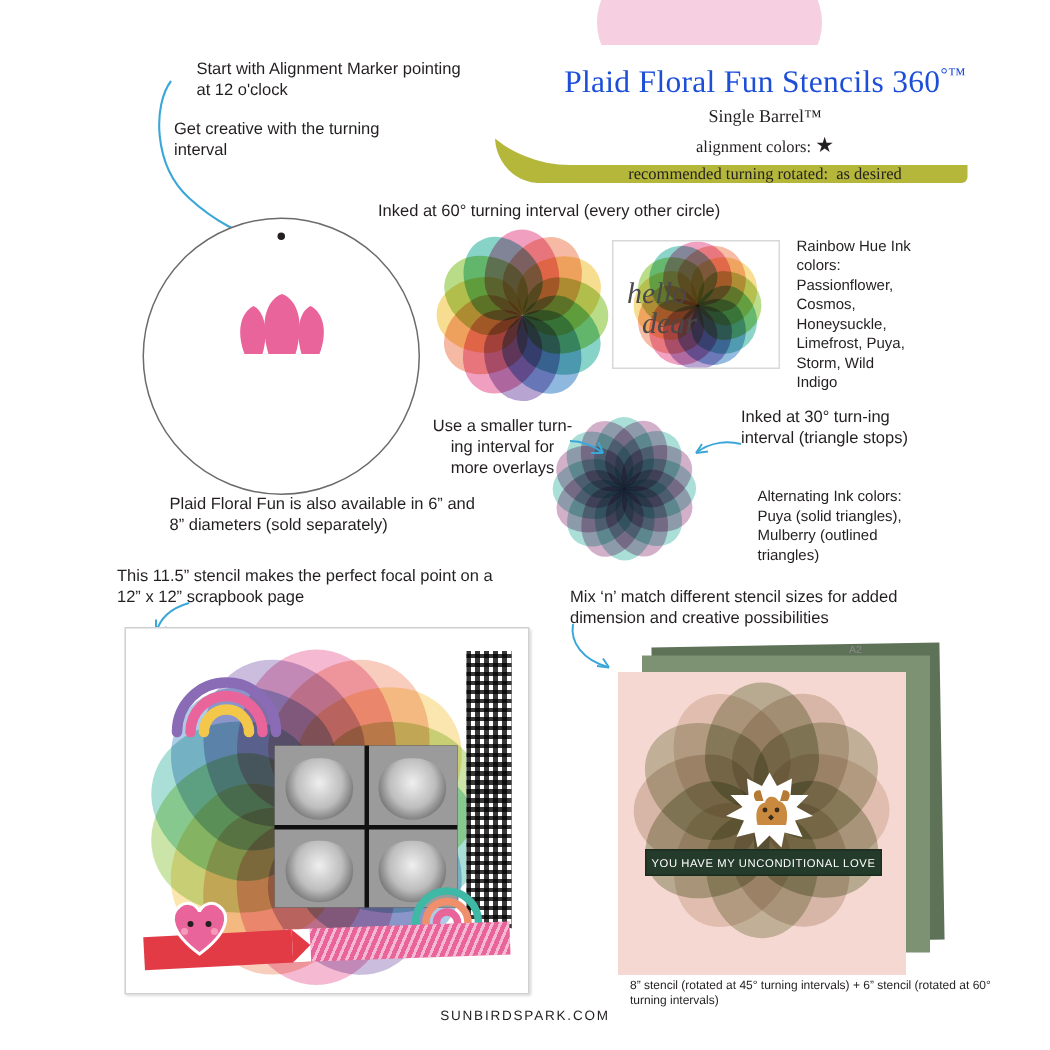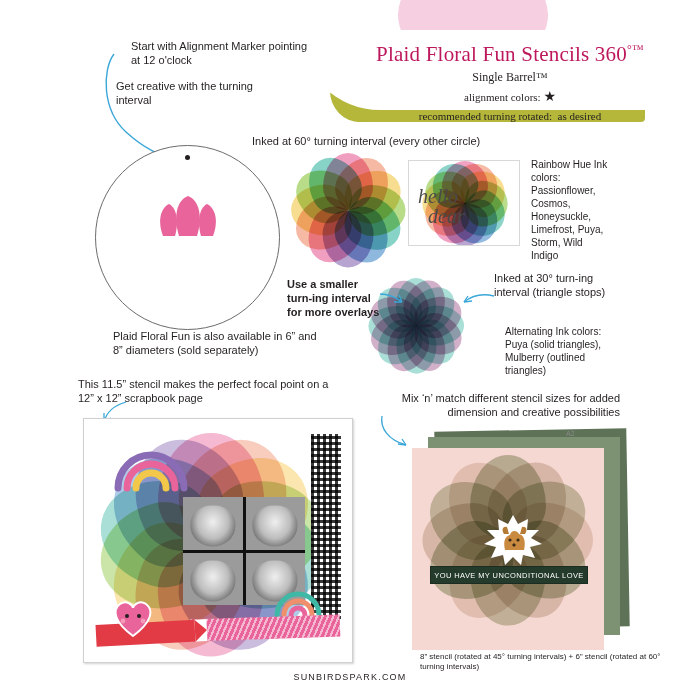--- a/index.html
+++ b/index.html
@@ -28,21 +28,21 @@
   }
   .header-white {
     left:300px; top:30px; width:400px; height:80px;
     background:#ffffff; border-radius:0 0 0 90px;
   }
 
   
   .title {
     left:330px; top:42px; width:360px;
     font-family:"Liberation Serif", serif;
-    font-size:21px; color:#be185d; text-align:center;
+    font-size:21px; color:#1d4ed8; text-align:center;
     letter-spacing:.2px;
   }
   .title .deg { font-size:12px; vertical-align:super; }
   .subtitle {
     left:330px; top:70px; width:360px; text-align:center;
     font-size:12px; font-family:"Liberation Serif", serif;
   }
   .align-line {
     left:330px; top:88px; width:360px; text-align:center;
     font-size:11px; font-family:"Liberation Serif", serif;
@@ -263,21 +263,21 @@
     <div class="pet" style="width: 40.48px; height: 47.84px; margin-left: -20.24px; margin-top: -47.84px; transform-origin: 50% 100%; transform: rotate(180deg); background: rgb(63, 184, 166); opacity: 0.45;"></div>
     <div class="pet" style="width: 40.48px; height: 47.84px; margin-left: -20.24px; margin-top: -47.84px; transform-origin: 50% 100%; transform: rotate(202.5deg); background: rgb(156, 79, 134); opacity: 0.45;"></div>
     <div class="pet" style="width: 40.48px; height: 47.84px; margin-left: -20.24px; margin-top: -47.84px; transform-origin: 50% 100%; transform: rotate(225deg); background: rgb(63, 184, 166); opacity: 0.45;"></div>
     <div class="pet" style="width: 40.48px; height: 47.84px; margin-left: -20.24px; margin-top: -47.84px; transform-origin: 50% 100%; transform: rotate(247.5deg); background: rgb(156, 79, 134); opacity: 0.45;"></div>
     <div class="pet" style="width: 40.48px; height: 47.84px; margin-left: -20.24px; margin-top: -47.84px; transform-origin: 50% 100%; transform: rotate(270deg); background: rgb(63, 184, 166); opacity: 0.45;"></div>
     <div class="pet" style="width: 40.48px; height: 47.84px; margin-left: -20.24px; margin-top: -47.84px; transform-origin: 50% 100%; transform: rotate(292.5deg); background: rgb(156, 79, 134); opacity: 0.45;"></div>
     <div class="pet" style="width: 40.48px; height: 47.84px; margin-left: -20.24px; margin-top: -47.84px; transform-origin: 50% 100%; transform: rotate(315deg); background: rgb(63, 184, 166); opacity: 0.45;"></div>
     <div class="pet" style="width: 40.48px; height: 47.84px; margin-left: -20.24px; margin-top: -47.84px; transform-origin: 50% 100%; transform: rotate(337.5deg); background: rgb(156, 79, 134); opacity: 0.45;"></div>
   </div>
 
-<div class="abs callout" style="left:287px; top:278px; width:96px; text-align:left;font-weight:bold;">Use a smaller turn-ing interval for more overlays</div>
+<div class="abs callout" style="left:287px; top:278px; width:96px; text-align:center;">Use a smaller turn-ing interval for more overlays</div>
 
 <svg class="arrow" style="left:378px; top:286px; width:26px; height:20px;" viewBox="0 0 26 20">
   <path d="M24 16 C16 10 8 8 2 8" fill="none" stroke="#3aa7d8" stroke-width="1.3"></path>
   <path d="M24 16 L16 16 M24 16 L21 9" fill="none" stroke="#3aa7d8" stroke-width="1.3"></path>
 </svg>
 <svg class="arrow" style="left:462px; top:292px; width:34px; height:14px;" viewBox="0 0 34 14">
   <path d="M2 10 C12 2 24 2 32 4" fill="none" stroke="#3aa7d8" stroke-width="1.3"></path>
   <path d="M2 10 L10 9 M2 10 L6 4" fill="none" stroke="#3aa7d8" stroke-width="1.3"></path>
 </svg>
 
@@ -343,21 +343,21 @@
 <div class="abs banner"></div>
 
 <svg class="abs heart" viewBox="0 0 46 42">
   <path d="M23 40 C4 26 2 14 10 8 C17 3 23 10 23 12 C23 10 29 3 36 8 C44 14 42 26 23 40 Z" fill="#e8649a" stroke="#ffffff" stroke-width="2"></path>
   <circle cx="17" cy="20" r="2" fill="#231f20"></circle>
   <circle cx="29" cy="20" r="2" fill="#231f20"></circle>
   <circle cx="13" cy="25" r="2.4" fill="#f39ab8"></circle>
   <circle cx="33" cy="25" r="2.4" fill="#f39ab8"></circle>
 </svg>
 
-<div class="abs callout" style="left:380px; top:392px; width:240px; text-align:right;">Mix ‘n’ match different stencil sizes for added dimension and creative possibilities</div>
+<div class="abs callout" style="left:380px; top:392px; width:240px; text-align:left;">Mix ‘n’ match different stencil sizes for added dimension and creative possibilities</div>
 <svg class="arrow" style="left:378px; top:414px; width:34px; height:34px;" viewBox="0 0 34 34">
   <path d="M4 2 C2 14 10 26 28 31" fill="none" stroke="#3aa7d8" stroke-width="1.3"></path>
   <path d="M28 31 L20 30 M28 31 L24 25" fill="none" stroke="#3aa7d8" stroke-width="1.3"></path>
 </svg>
 
 <div class="abs card-green-b"></div>
 <div class="abs card-green-a"></div>
 <div class="abs card-front">
   <div class="abs rosette" id="rosetteCardBig" style="left:14px; top:10px; width:164px; height:164px;">
       <div class="pet" style="width: 75.44px; height: 85.28px; margin-left: -37.72px; margin-top: -85.28px; transform-origin: 50% 100%; transform: rotate(0deg); background: rgb(138, 155, 110); opacity: 0.55;"></div>

